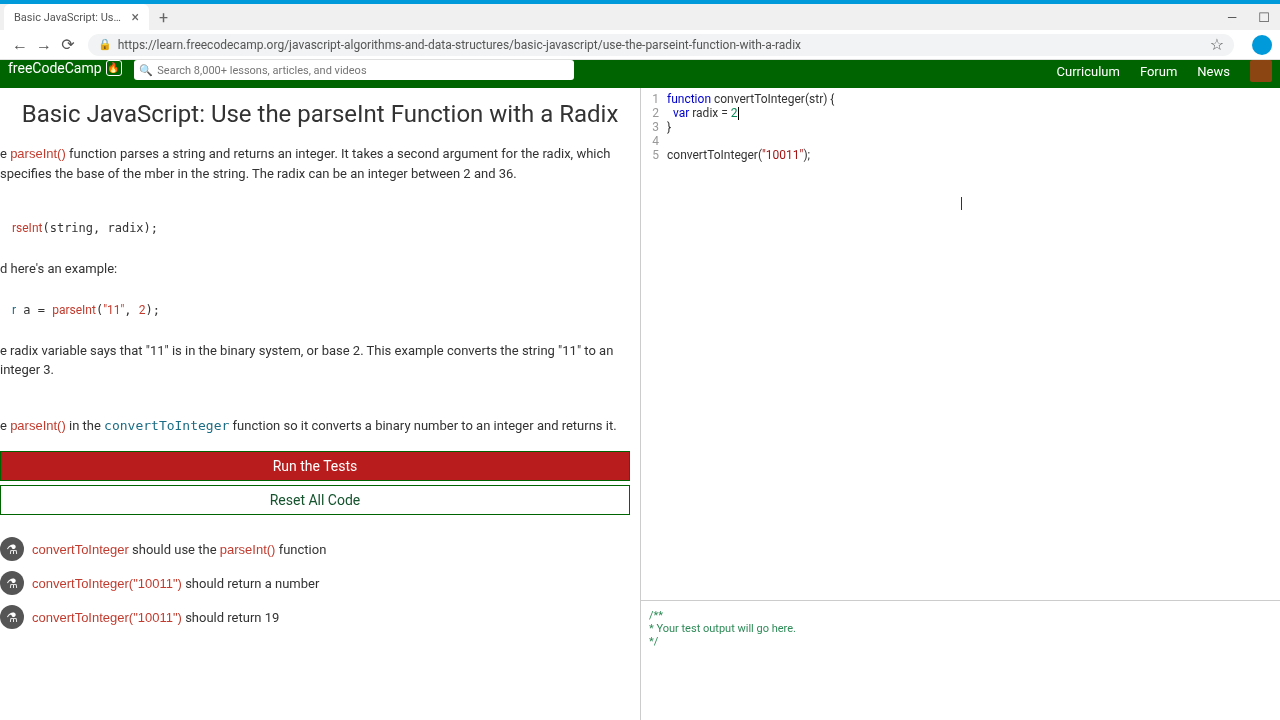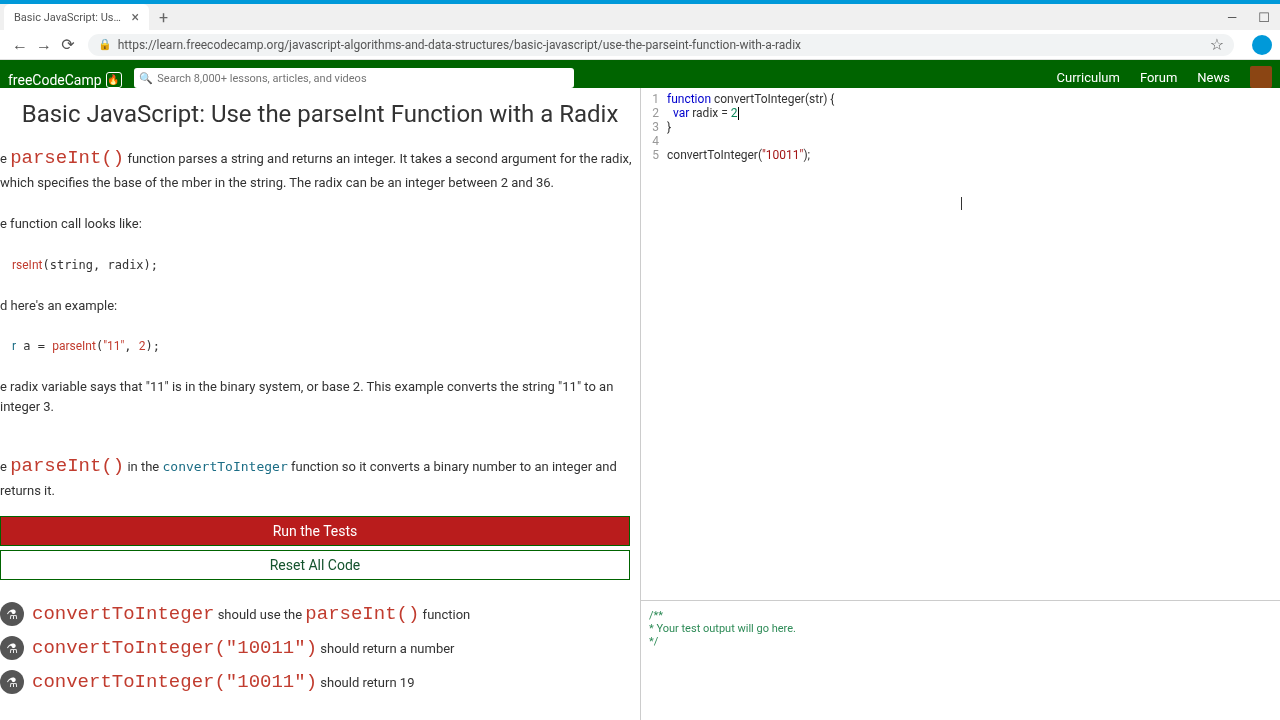--- a/index.html
+++ b/index.html
@@ -11,34 +11,34 @@
 .newtab{margin-left:10px;color:#666;font-size:16px;cursor:pointer}
 .window-controls{margin-left:auto;display:flex}
 .window-btn{width:32px;height:26px;display:flex;align-items:center;justify-content:center;color:#555;cursor:pointer;font-size:13px}
 .addressbar{height:30px;background:#fff;display:flex;align-items:center;padding:0 8px;border-bottom:1px solid #e0e0e0}
 .nav-btn{width:24px;height:24px;display:flex;align-items:center;justify-content:center;color:#555;cursor:pointer}
 .url-container{flex:1;height:22px;background:#f1f3f4;border-radius:12px;display:flex;align-items:center;padding:0 10px;margin:0 8px}
 .lock-icon{font-size:11px;color:#555;margin-right:6px}
 .url{font-size:12px;color:#555;white-space:nowrap}
 .star-icon{color:#555;margin-left:auto;cursor:pointer}
 .avatar-circle{width:20px;height:20px;border-radius:50%;background:#0099d9;margin-left:10px;cursor:pointer}
-.header{height:28px;background:#006400;display:flex;align-items:flex-end;padding:0 8px;color:#fff}
+.header{height:28px;background:#006400;display:flex;align-items:flex-start;padding:0 8px;color:#fff}
 .logo{font-family:monospace;font-size:14px;display:flex;align-items:center}
 .logo-icon{display:inline-block;width:16px;height:16px;border:1px solid #fff;border-radius:3px;margin-left:4px;text-align:center;line-height:14px;font-size:10px}
 .search-box{flex:0 0 440px;height:20px;background:#fff;border-radius:3px;margin-left:12px;display:flex;align-items:center;padding:0 6px}
 .search-icon{font-size:11px;color:#aaa}
 .search-input{border:none;outline:none;font-size:11px;color:#999;margin-left:4px;flex:1}
 .nav-links{margin-left:auto;display:flex;align-items:center;gap:20px;font-size:13px}
 .nav-link{color:#fff;cursor:pointer}
 .profile-avatar{width:22px;height:22px;background:#8b4513;border-radius:2px;cursor:pointer}
 .main{display:flex;height:calc(720px - 88px)}
 .left-panel{width:640px;overflow-y:auto;padding:0}
 .title{font-size:24px;color:#333;text-align:center;padding:12px 0;font-weight:400}
 .desc{font-size:13px;color:#333;line-height:1.5;padding:4px 0}
-.code-inline{font-family:Liberation Mono, monospace;color:#c13c2f;font-size:19px}
+.code-inline{font-family:Liberation Sans, sans-serif;color:#c13c2f;font-size:13px}
 .code-inline-blue{font-family:monospace;color:#1b6d85;font-size:13px}
 .code-block{font-family:monospace;font-size:12px;color:#333;padding:6px 12px;white-space:pre}
 .code-block .red{color:#c13c2f}
 .code-block .blue{color:#1b6d85}
 .content-pad{padding:0 0 0 0}
 .spacer{height:14px}
 .buttons{padding:8px 0}
 .btn{display:block;width:630px;height:30px;border:1px solid #006400;background:#fff;color:#14532d;font-size:14px;margin:4px 0;cursor:pointer}
 .btn.primary{background:#b91c1c;color:#fff}
 .tests{padding:4px 0}
@@ -102,21 +102,20 @@
 </div>
 
 <div class="main">
   <div class="left-panel">
     <h1 class="title">Basic JavaScript: Use the parseInt Function with a Radix</h1>
     <div class="content-pad">
       <p class="desc">
         <span>e </span><span class="code-inline">parseInt()</span><span> function parses a string and returns an integer. It takes a second argument for the radix, which specifies the base of the mber in the string. The radix can be an integer between 2 and 36.</span>
       </p>
       <div class="spacer"></div>
-      <p class="desc">e function call looks like:</p>
       <div class="spacer"></div>
       <div class="code-block"><span class="red">rseInt</span>(string, radix);</div>
       <div class="spacer"></div>
       <p class="desc">d here's an example:</p>
       <div class="spacer"></div>
       <div class="code-block"><span class="blue">r</span> a = <span class="red">parseInt</span>(<span class="red">"11"</span>, <span class="red">2</span>);</div>
       <div class="spacer"></div>
       <p class="desc">e radix variable says that "11" is in the binary system, or base 2. This example converts the string "11" to an integer 3.</p>
       <div class="spacer"></div>
       <div class="spacer"></div>

